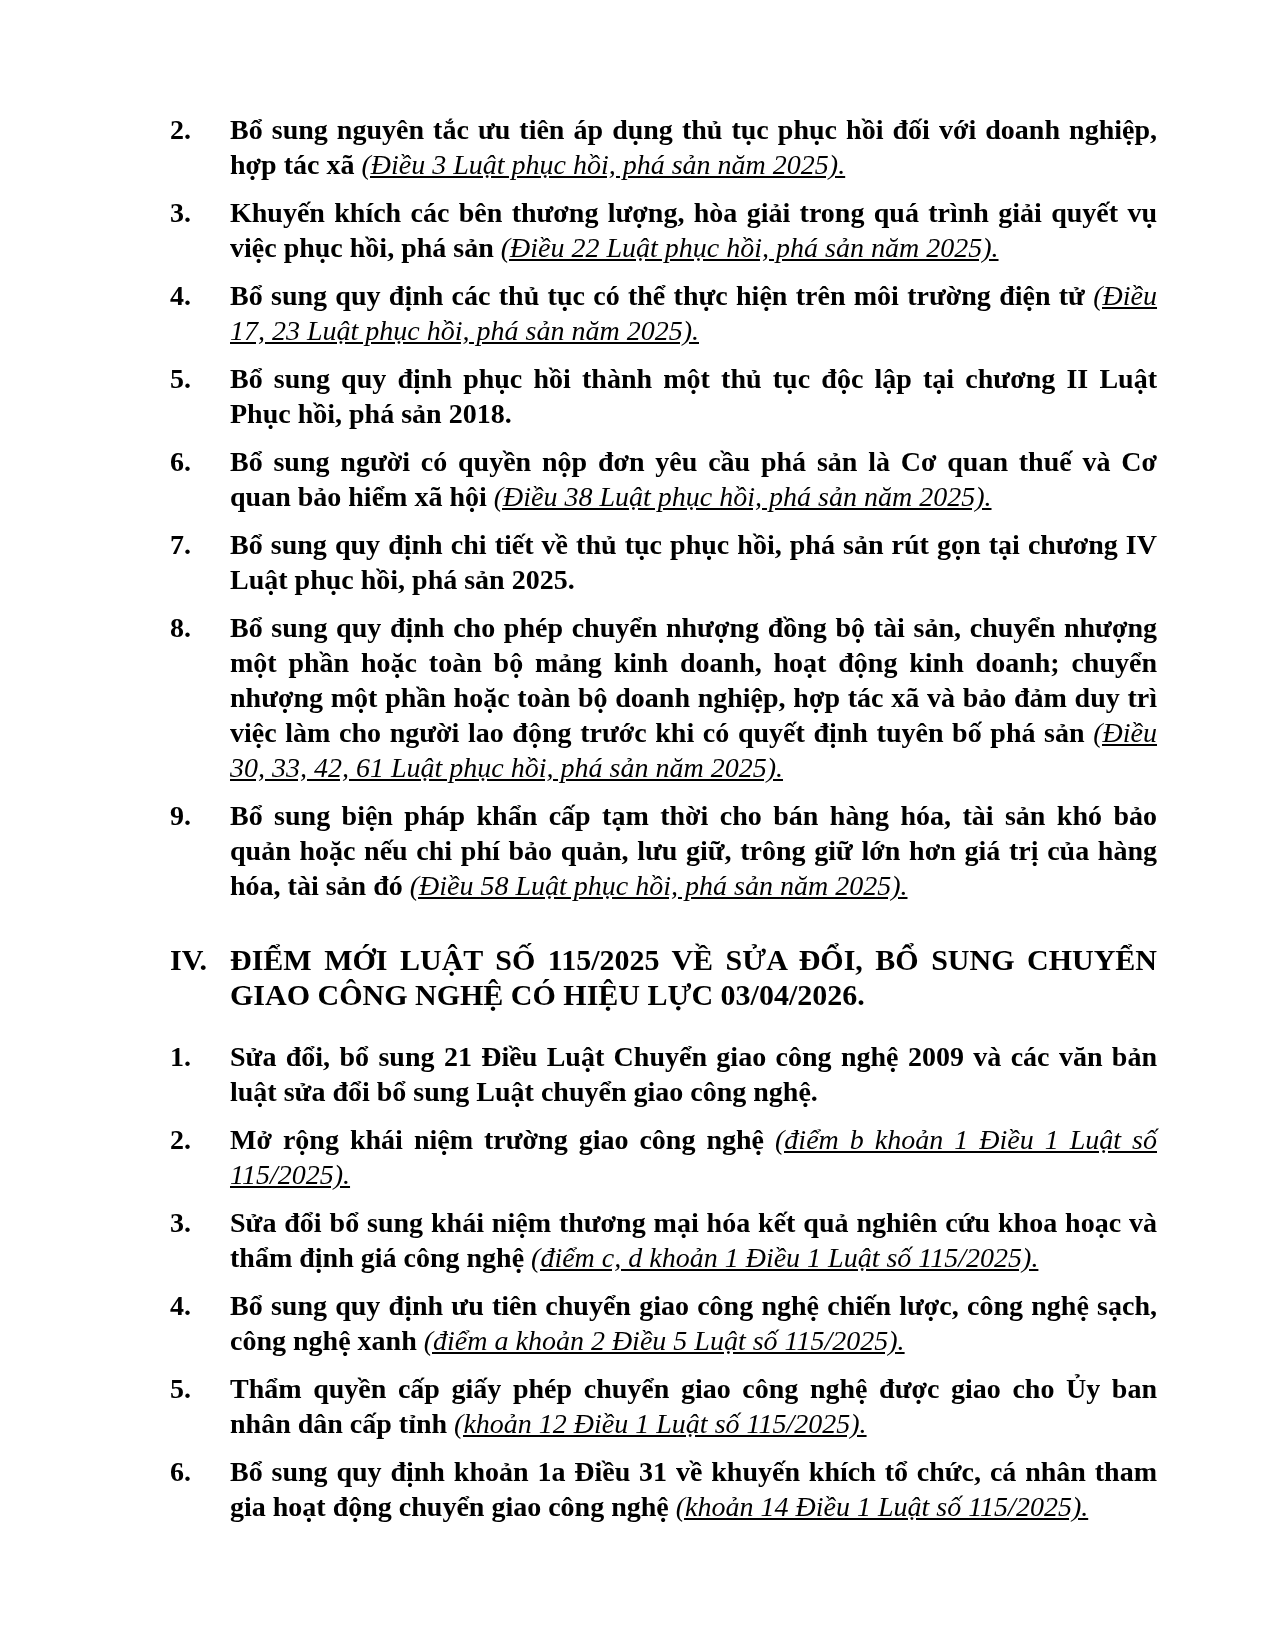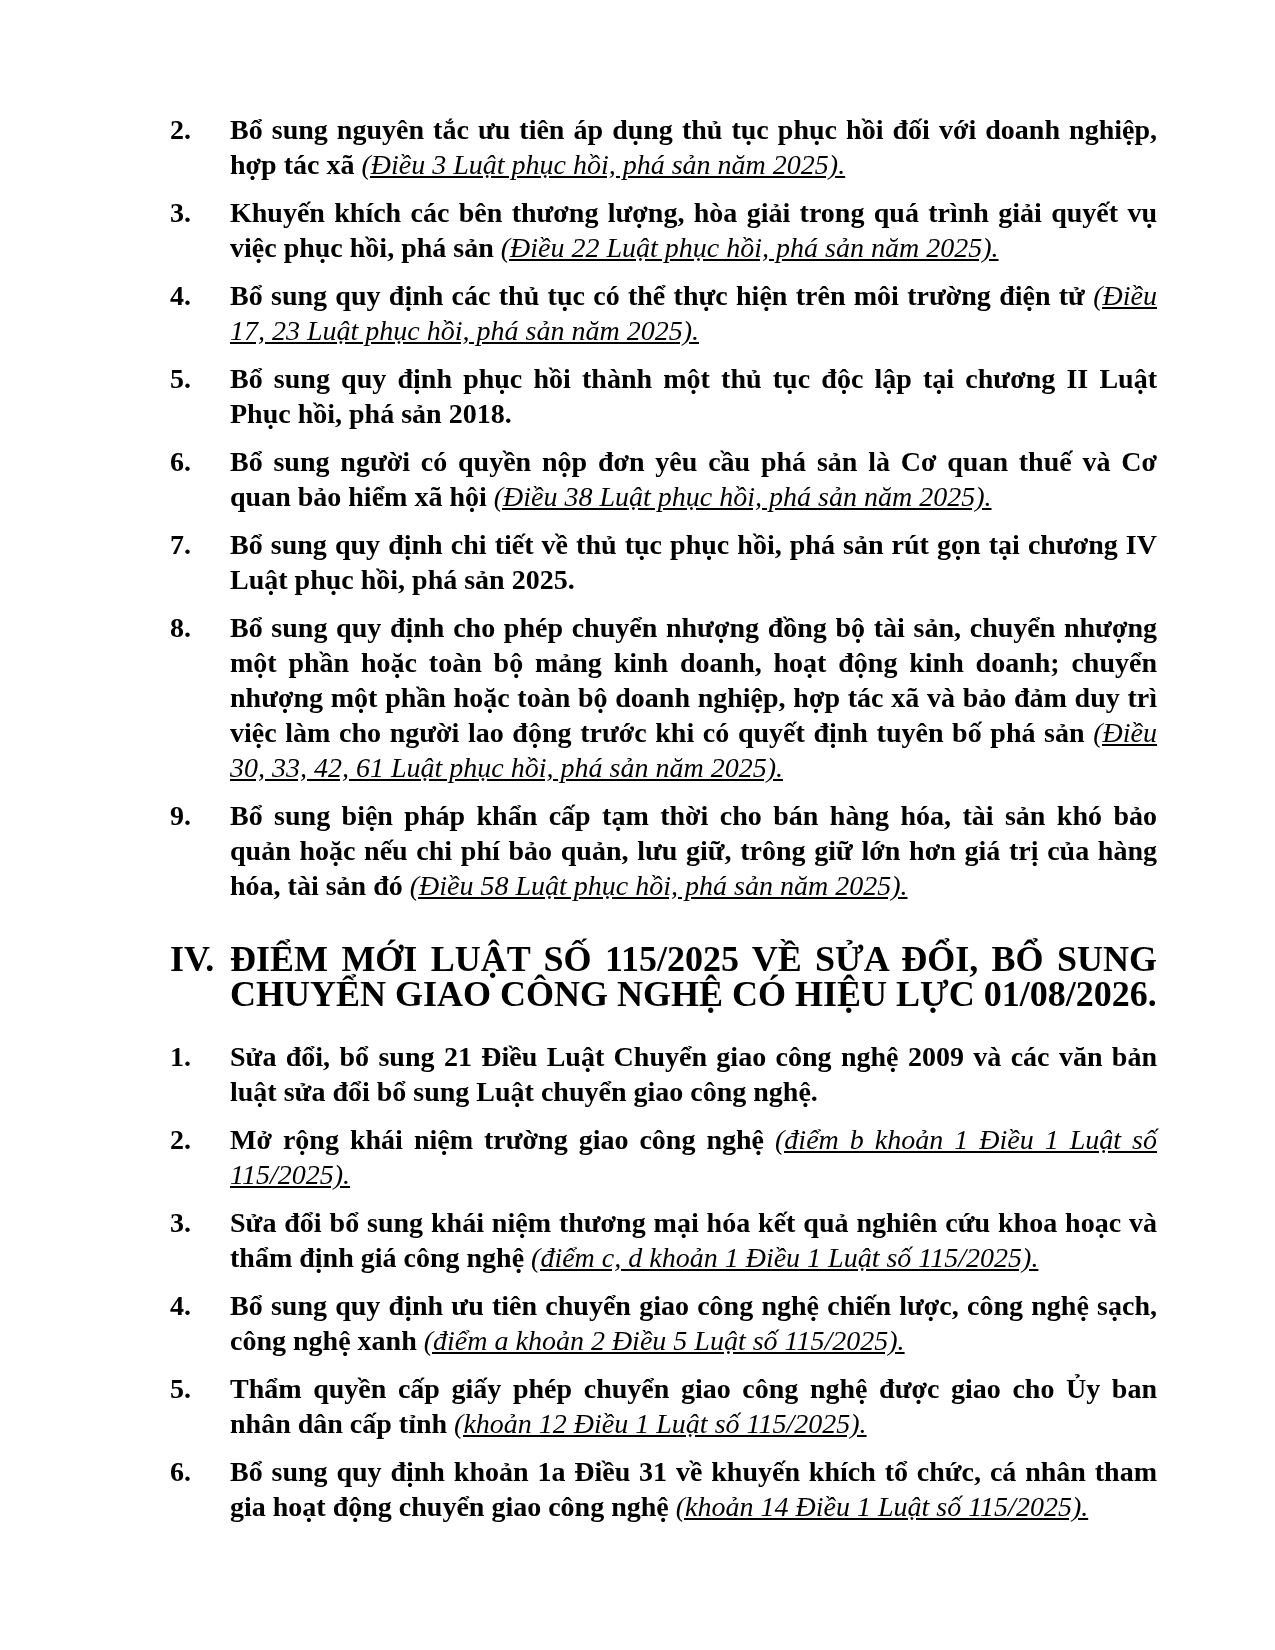--- a/index.html
+++ b/index.html
@@ -29,21 +29,21 @@
     top: 0;
     font-weight: bold;
   }
   .bold { font-weight: bold; }
   .italic { font-style: italic; font-weight: normal; text-decoration: underline; }
   .section-heading {
     position: relative;
     padding-left: 60px;
     margin: 39px 0 27px 0;
     text-align: justify;
-    font-size: 36px;
+    font-size: 30px;
     line-height: 35px;
     font-weight: bold;
   }
   .section-heading .num { font-weight: bold; }
 </style>
 </head>
 <body>
 
 <div class="page">
 
@@ -53,21 +53,21 @@
       <div class="item"><span class="num">4.</span><span class="bold">Bổ sung quy định các thủ tục có thể thực hiện trên môi trường điện tử</span> <span class="italic">(Điều 17, 23 Luật phục hồi, phá sản năm 2025).</span></div>
       <div class="item"><span class="num">5.</span><span class="bold">Bổ sung quy định phục hồi thành một thủ tục độc lập tại chương II Luật Phục hồi, phá sản 2018.</span></div>
       <div class="item"><span class="num">6.</span><span class="bold">Bổ sung người có quyền nộp đơn yêu cầu phá sản là Cơ quan thuế và Cơ quan bảo hiểm xã hội</span> <span class="italic">(Điều 38 Luật phục hồi, phá sản năm 2025).</span></div>
       <div class="item"><span class="num">7.</span><span class="bold">Bổ sung quy định chi tiết về thủ tục phục hồi, phá sản rút gọn tại chương IV Luật phục hồi, phá sản 2025.</span></div>
       <div class="item"><span class="num">8.</span><span class="bold">Bổ sung quy định cho phép chuyển nhượng đồng bộ tài sản, chuyển nhượng một phần hoặc toàn bộ mảng kinh doanh, hoạt động kinh doanh; chuyển nhượng một phần hoặc toàn bộ doanh nghiệp, hợp tác xã và bảo đảm duy trì việc làm cho người lao động trước khi có quyết định tuyên bố phá sản</span> <span class="italic">(Điều 30, 33, 42, 61 Luật phục hồi, phá sản năm 2025).</span></div>
       <div class="item"><span class="num">9.</span><span class="bold">Bổ sung biện pháp khẩn cấp tạm thời cho bán hàng hóa, tài sản khó bảo quản hoặc nếu chi phí bảo quản, lưu giữ, trông giữ lớn hơn giá trị của hàng hóa, tài sản đó</span> <span class="italic">(Điều 58 Luật phục hồi, phá sản năm 2025).</span></div>
     </div>
 
   <div class="section-heading">
     <span class="num">IV.</span>
-    <span>ĐIỂM MỚI LUẬT SỐ 115/2025 VỀ SỬA ĐỔI, BỔ SUNG CHUYỂN GIAO CÔNG NGHỆ CÓ HIỆU LỰC 01/08/2026.</span>
+    <span>ĐIỂM MỚI LUẬT SỐ 115/2025 VỀ SỬA ĐỔI, BỔ SUNG CHUYỂN GIAO CÔNG NGHỆ CÓ HIỆU LỰC 03/04/2026.</span>
   </div>
 
   <div class="doc-list">
       <div class="item"><span class="num">1.</span><span class="bold">Sửa đổi, bổ sung 21 Điều Luật Chuyển giao công nghệ 2009 và các văn bản luật sửa đổi bổ sung Luật chuyển giao công nghệ.</span></div>
       <div class="item"><span class="num">2.</span><span class="bold">Mở rộng khái niệm trường giao công nghệ</span> <span class="italic">(điểm b khoản 1 Điều 1 Luật số 115/2025).</span></div>
       <div class="item"><span class="num">3.</span><span class="bold">Sửa đổi bổ sung khái niệm thương mại hóa kết quả nghiên cứu khoa hoạc và thẩm định giá công nghệ</span> <span class="italic">(điểm c, d khoản 1 Điều 1 Luật số 115/2025).</span></div>
       <div class="item"><span class="num">4.</span><span class="bold">Bổ sung quy định ưu tiên chuyển giao công nghệ chiến lược, công nghệ sạch, công nghệ xanh</span> <span class="italic">(điểm a khoản 2 Điều 5 Luật số 115/2025).</span></div>
       <div class="item"><span class="num">5.</span><span class="bold">Thẩm quyền cấp giấy phép chuyển giao công nghệ được giao cho Ủy ban nhân dân cấp tỉnh</span> <span class="italic">(khoản 12 Điều 1 Luật số 115/2025).</span></div>
       <div class="item"><span class="num">6.</span><span class="bold">Bổ sung quy định khoản 1a Điều 31 về khuyến khích tổ chức, cá nhân tham gia hoạt động chuyển giao công nghệ</span> <span class="italic">(khoản 14 Điều 1 Luật số 115/2025).</span></div>
     </div>

